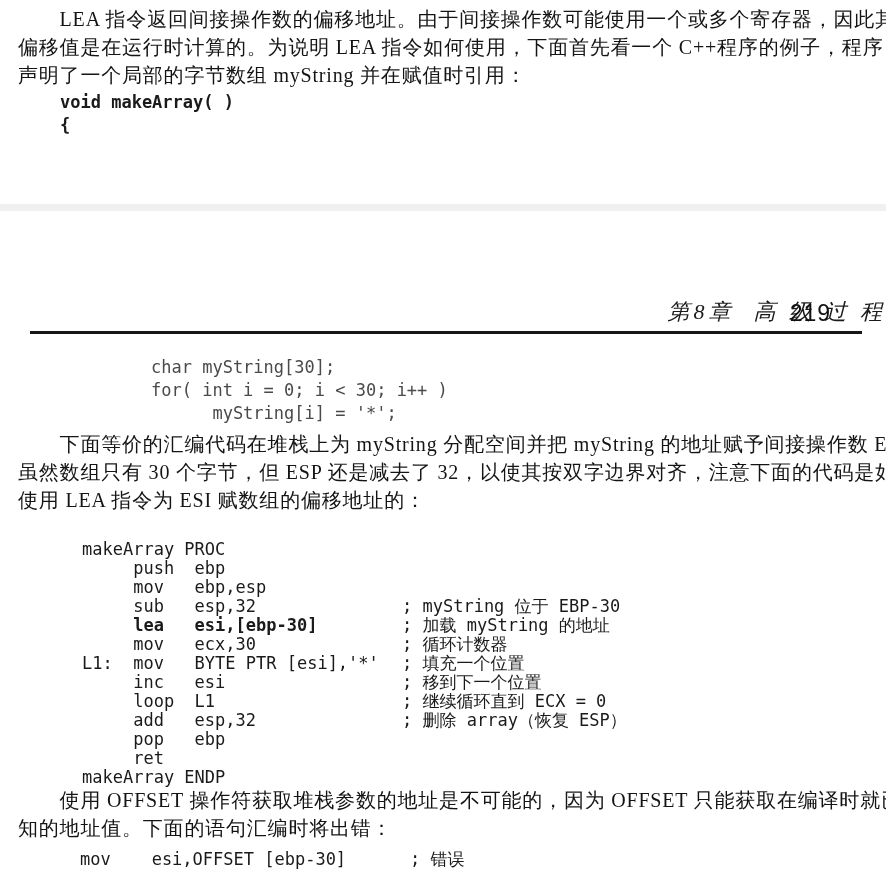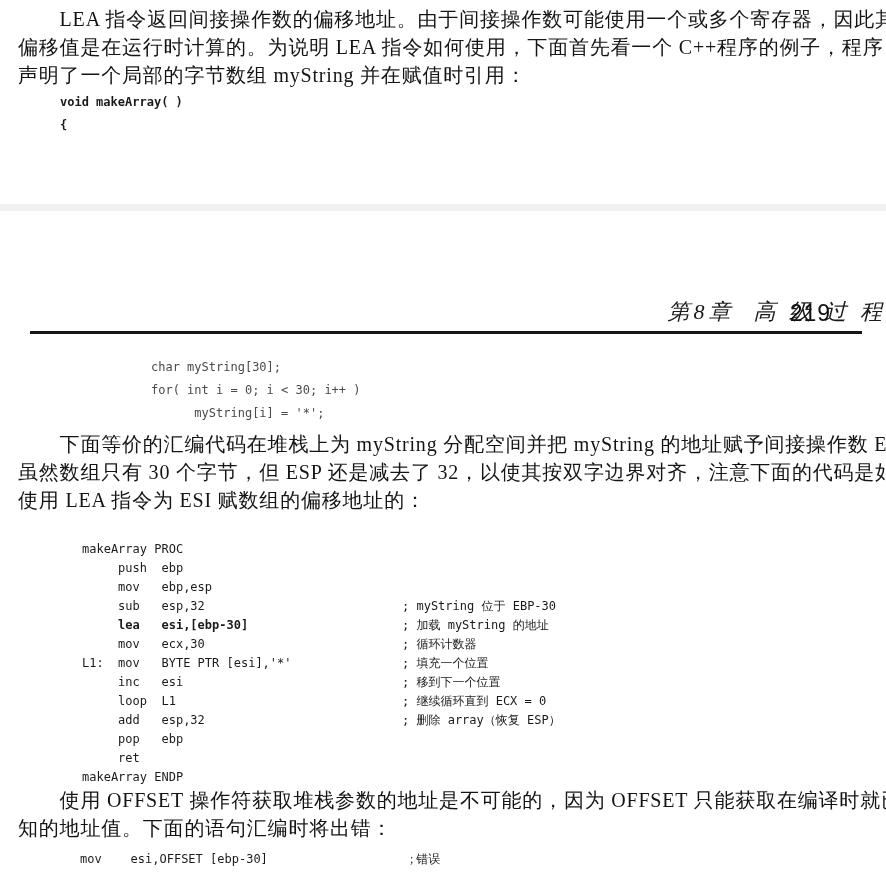--- a/index.html
+++ b/index.html
@@ -24,21 +24,21 @@
     color: #141414;
   }
   .para .para-line { white-space: pre; }
   #para1 { top: 5px; }
   #para2 { top: 430px; }
   #para3 { top: 786px; }
   
   .code {
     position: absolute;
     font-family: "DejaVu Sans Mono", "Liberation Mono", monospace;
-    font-size: 12px;
+    font-size: 17px;
     white-space: pre;
     color: #1a1a1a;
   }
   #cpp-top {
     top: 91px; left: 60px;
     line-height: 23px;
     font-weight: 600;
   }
   #cpp-body {
     top: 356px; left: 143px;
@@ -58,21 +58,21 @@
   }
   .asm-line { position: relative; white-space: pre; }
   .asm-line.bold .code-text { font-weight: bold; }
   .code-comment {
     position: absolute;
     top: 0;
     white-space: pre;
     font-family: "DejaVu Sans Mono", "Liberation Mono", monospace;
   }
   #asm-block .code-comment { left: 320px; }
-  #error-line .code-comment { left: 330px; font-family: Liberation Serif, serif; }
+  #error-line .code-comment { left: 330px; }
   
   .scan-band {
     position: absolute;
     top: 204px; left: 0;
     width: 886px; height: 7px;
     background: #f0f0f0;
   }
   
   .running-header {
     position: absolute;

